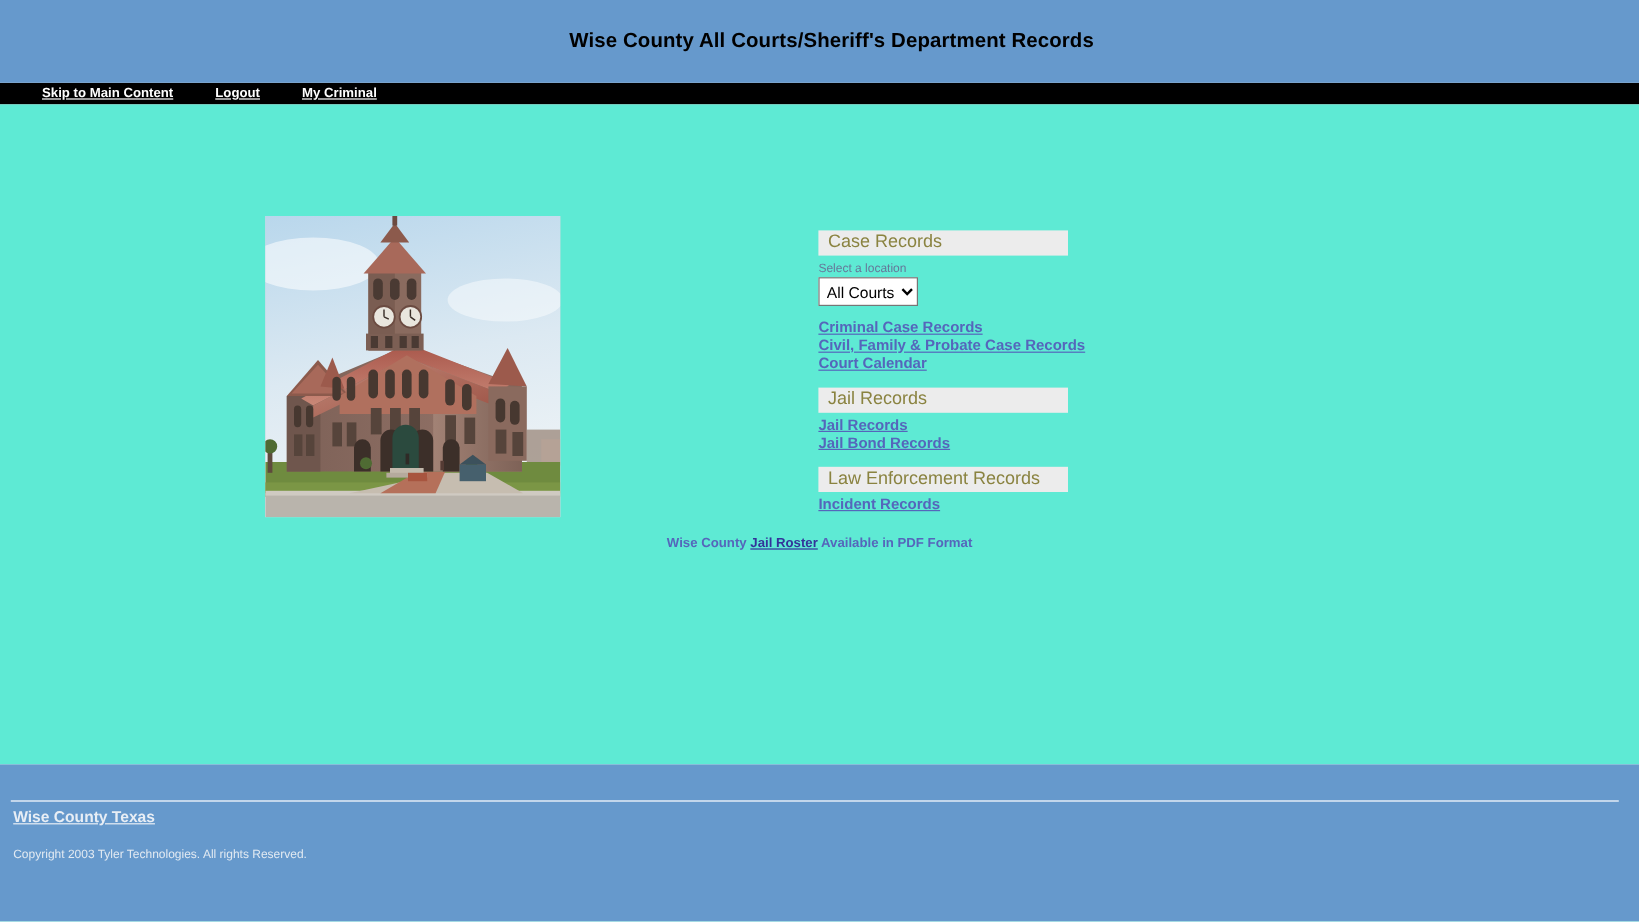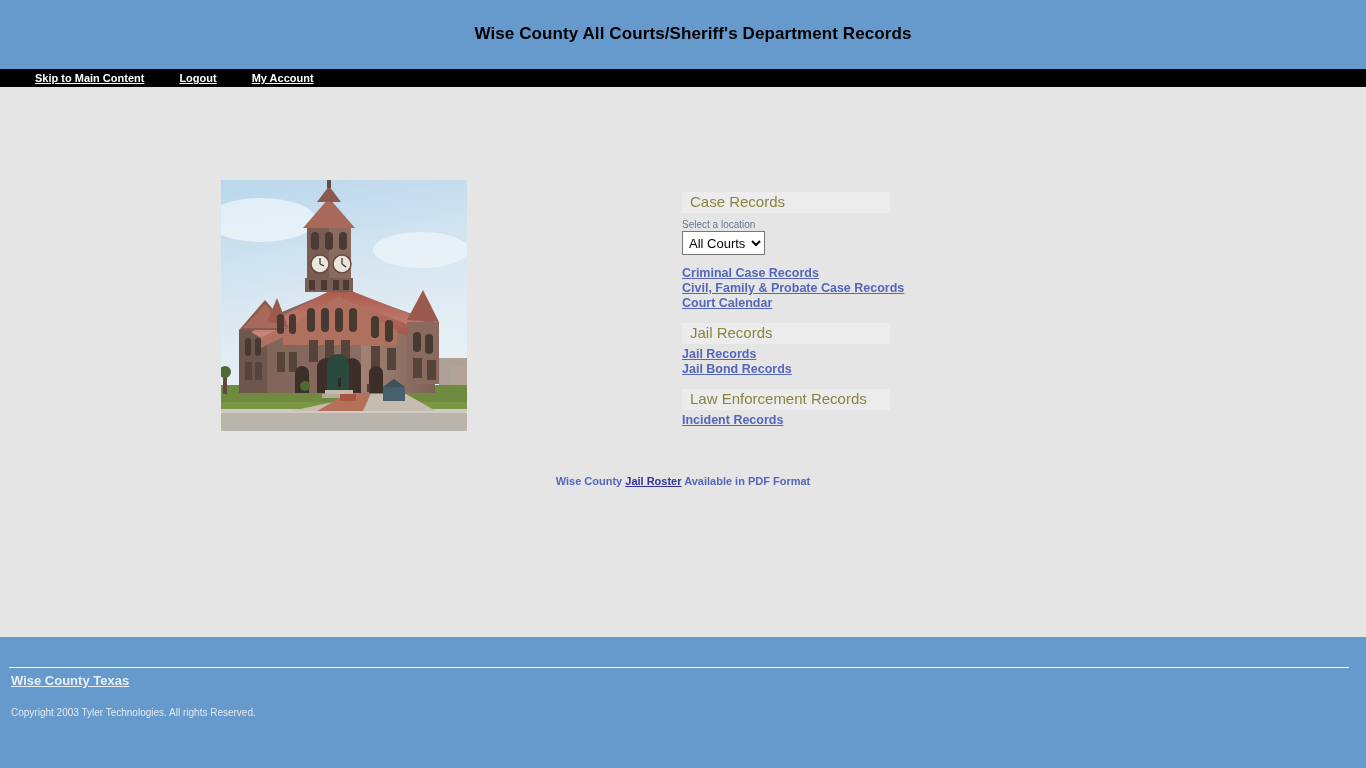--- a/index.html
+++ b/index.html
@@ -65,21 +65,21 @@
   #navbar .navsep {
     display: inline-block;
     width: 3px;
   }
 
   
   #main {
     position: relative;
     width: 1366px;
     height: 550px;
-    background: #e5e5e5;
+    background: #5eead4;
   }
 
   
   #courthouse-photo {
     position: absolute;
     left: 221px;
     top: 93px;
     width: 246px;
     height: 251px;
     overflow: hidden;
@@ -135,21 +135,21 @@
     font-family: "Liberation Sans", sans-serif;
     width: fit-content;
     text-align: right;
   }
   .gap-before { margin-top: 12px; }
 
   
   #roster-line {
     position: absolute;
     left: 0;
-    top: 388px;
+    top: 360px;
     width: 1366px;
     text-align: center;
     font-size: 11px;
     font-weight: bold;
     color: #5566bb;
     font-family: "Liberation Sans", sans-serif;
   }
   #roster-line a {
     color: #33339a;
     text-decoration: underline;
@@ -193,21 +193,21 @@
   }
 </style>
 </head>
 <body>
 
 <div id="banner">
   <div id="banner-title">Wise County All Courts/Sheriff's Department Records</div>
 </div>
 
 <div id="navbar">
-  <div class="navlinks"><a href="#">Skip to Main Content</a><span class="navsep"></span><a href="#">Logout</a><span class="navsep"></span><a href="#">My Account</a></div>
+  <div class="navlinks"><a href="#">Skip to Main Content</a><span class="navsep"></span><a href="#">Logout</a><span class="navsep"></span><a href="#">My Criminal</a></div>
 </div>
 
 <div id="main">
 
   <div id="courthouse-photo">
     <svg width="246" height="251" viewBox="0 0 246 251" xmlns="http://www.w3.org/2000/svg">
       <defs>
         <linearGradient id="sky" x1="0" y1="0" x2="0.2" y2="1">
           <stop offset="0%" stop-color="#b9d7ec"></stop>
           <stop offset="55%" stop-color="#dce9f2"></stop>

